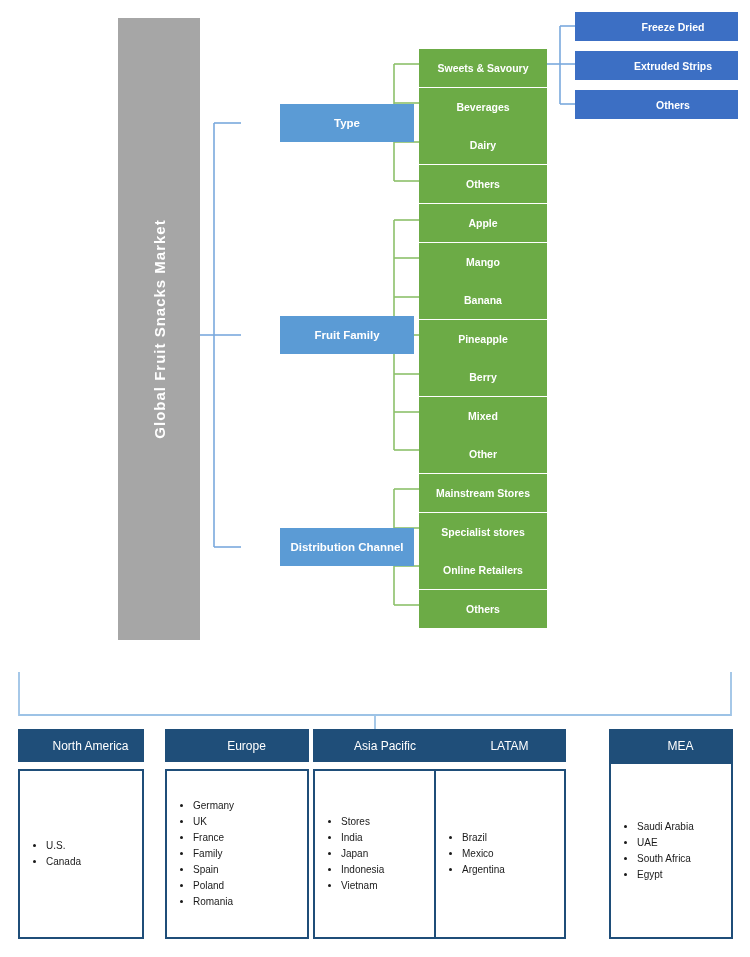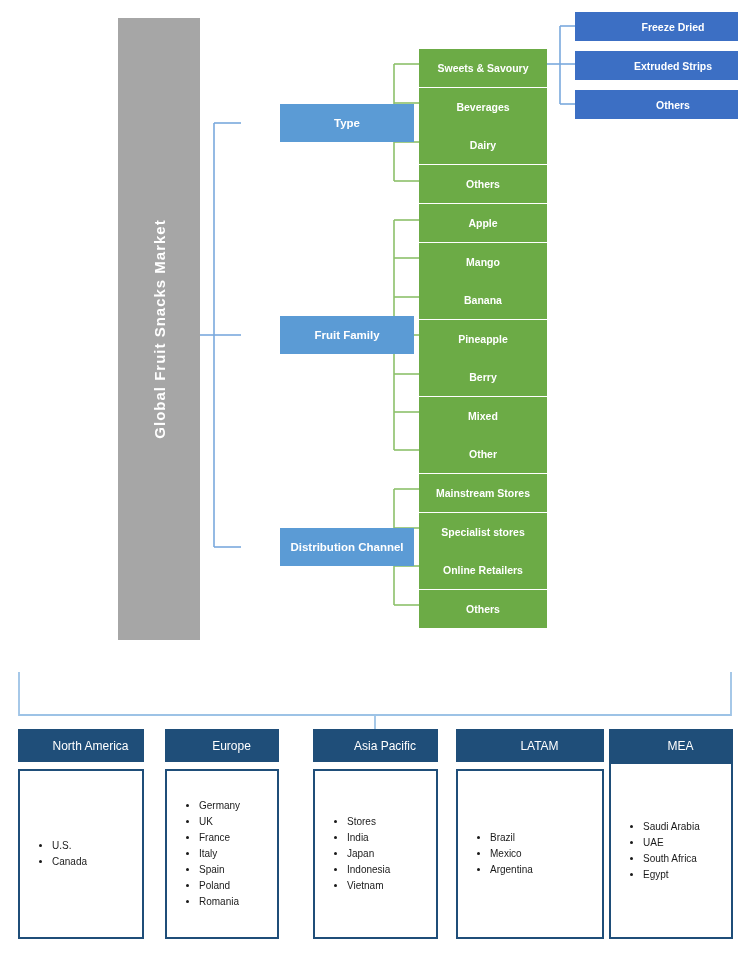--- a/index.html
+++ b/index.html
@@ -59,21 +59,21 @@
     display:flex;align-items:center;justify-content:center;
     font-size:12px;font-weight:normal;padding-left:19px;
   }
   .region-body{
     margin-top:7px;height:170px;background:#ffffff;
     border:2px solid #1f4e79;
     display:flex;align-items:center;
     box-sizing:border-box;
   }
   .region-body ul{
-    margin:6px;padding-left:26px;list-style-type:disc;
+    margin:0;padding-left:26px;list-style-type:disc;
   }
   .region-body li{
     font-size:10px;color:#1a1a1a;line-height:16px;
     font-family:"Liberation Sans", sans-serif;
   }
   
   .region.mea .region-body{margin-top:0;height:177px;}
 </style>
 </head>
 <body>
@@ -167,49 +167,49 @@
   <div class="region" style="left:18px;width:126px">
     <div class="region-head">North America</div>
     <div class="region-body">
       <ul>
           <li>U.S.</li>
           <li>Canada</li>
         </ul>
     </div>
   </div>
 
-  <div class="region" style="left:165px;width:114px">
+  <div class="region" style="left:165px;width:144px">
     <div class="region-head">Europe</div>
     <div class="region-body">
       <ul>
           <li>Germany</li>
           <li>UK</li>
           <li>France</li>
-          <li>Italy</li>
+          <li>Family</li>
           <li>Spain</li>
           <li>Poland</li>
           <li>Romania</li>
         </ul>
     </div>
   </div>
 
   <div class="region" style="left:313px;width:125px">
     <div class="region-head">Asia Pacific</div>
     <div class="region-body">
       <ul>
           <li>Stores</li>
           <li>India</li>
           <li>Japan</li>
           <li>Indonesia</li>
           <li>Vietnam</li>
         </ul>
     </div>
   </div>
 
-  <div class="region" style="left:456px;width:148px">
+  <div class="region" style="left:434px;width:132px">
     <div class="region-head">LATAM</div>
     <div class="region-body">
       <ul>
           <li>Brazil</li>
           <li>Mexico</li>
           <li>Argentina</li>
         </ul>
     </div>
   </div>
 

